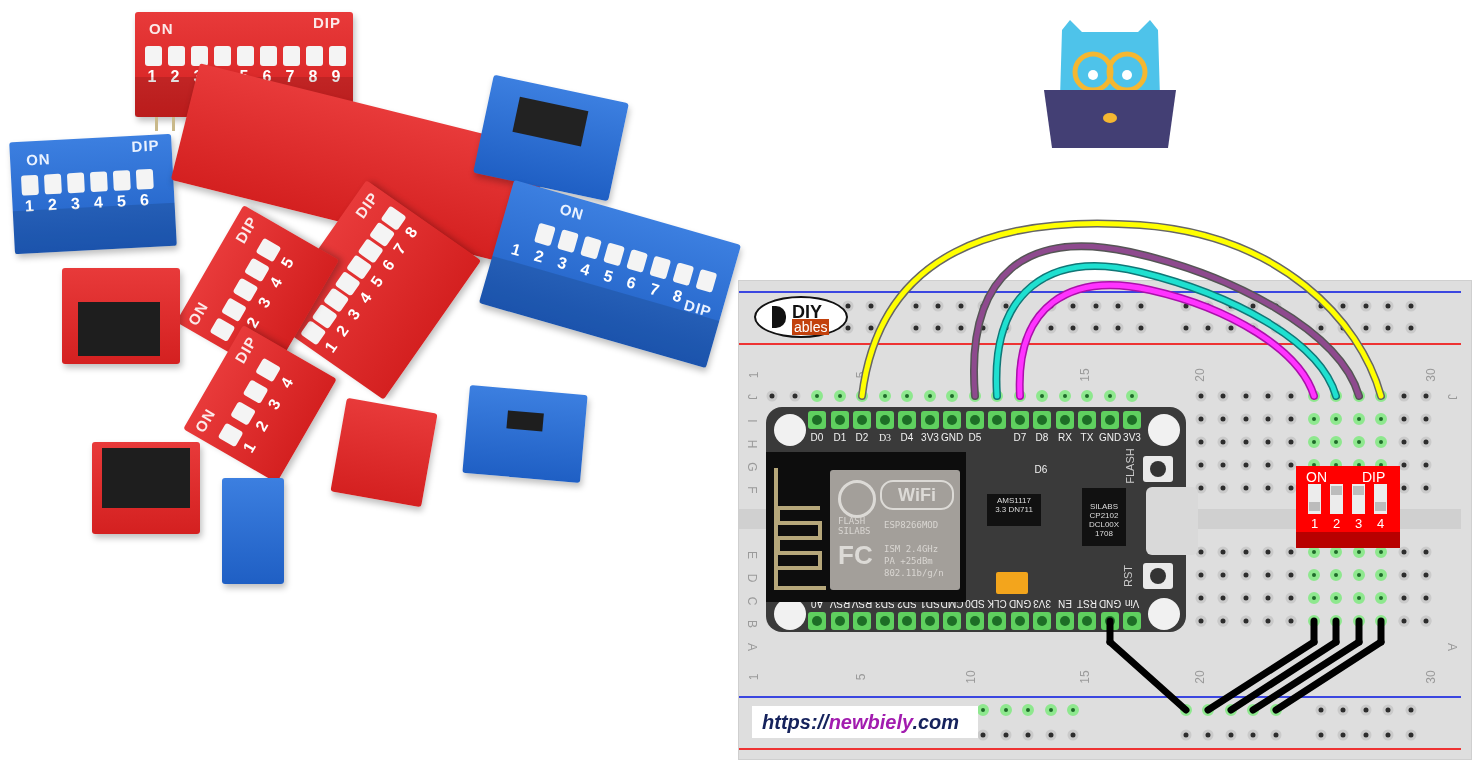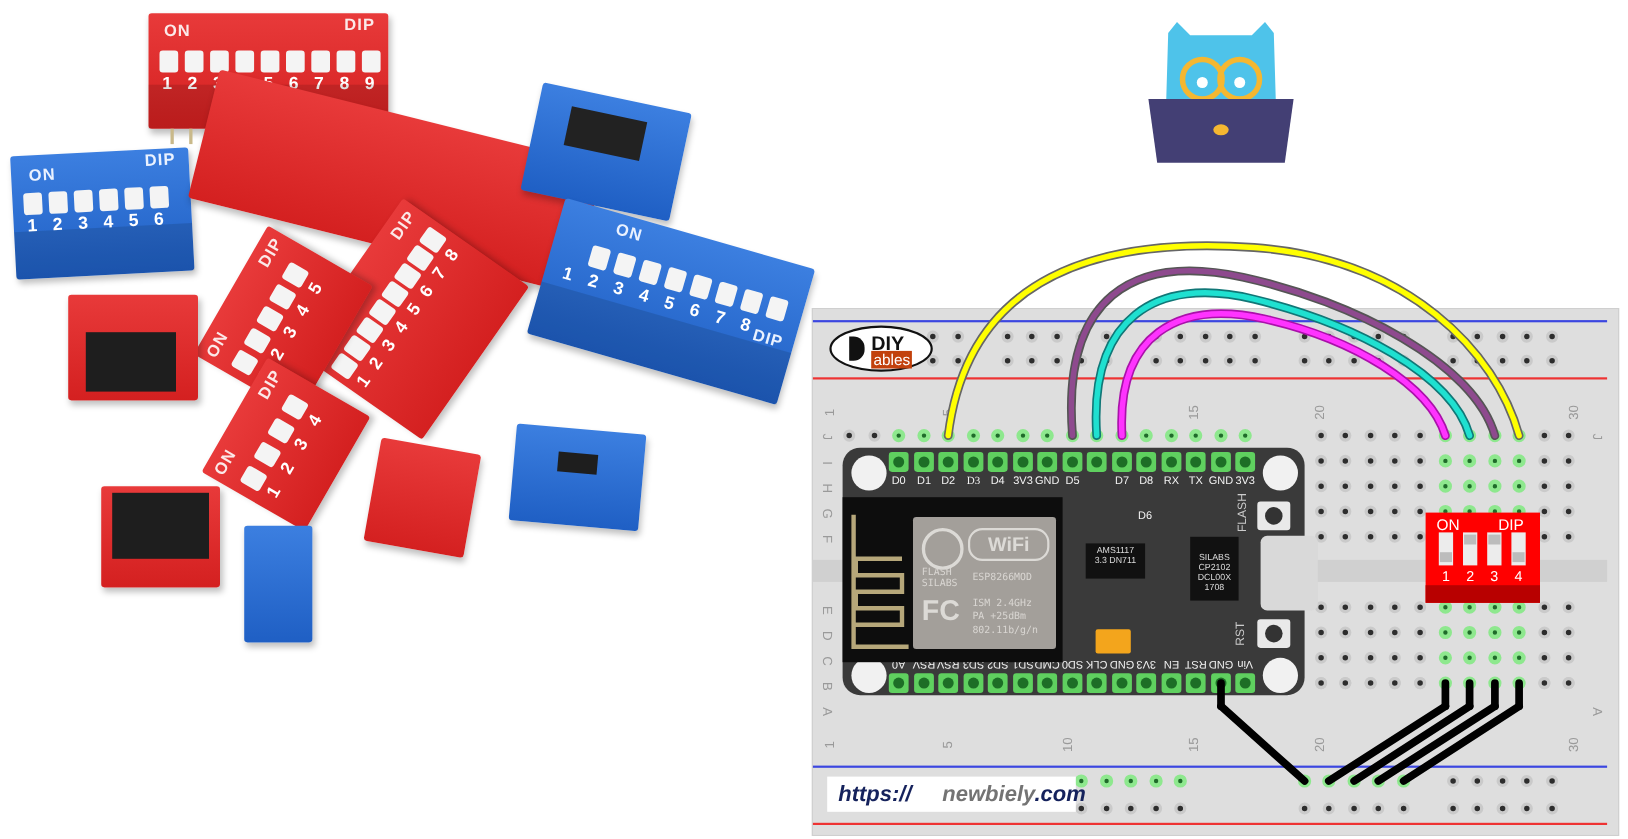--- a/index.html
+++ b/index.html
@@ -45,21 +45,21 @@
   #tant{position:absolute;left:996px;top:572px;width:32px;height:22px;background:#f3a51c;border-radius:2px;}
   
   #bbdip{position:absolute;left:1296px;top:466px;width:104px;height:82px;background:#f00;}
   #bbdip .t{position:absolute;top:3px;color:#fff;font-size:14px;}
   #bbdip .sw{position:absolute;top:18px;width:13px;height:30px;background:#ececec;}
   #bbdip .sw i{position:absolute;left:1px;right:1px;height:9px;background:#bcbcbc;}
   #bbdip .n{position:absolute;top:50px;color:#fff;font-size:13px;width:13px;text-align:center;}
   #bbdip .foot{position:absolute;left:0;right:0;bottom:0;height:16px;background:#b80000;}
   
   #url{position:absolute;left:752px;top:706px;width:226px;height:32px;background:#fff;font-size:20px;font-weight:bold;font-style:italic;line-height:32px;padding-left:10px;box-sizing:border-box;color:#15225c;}
-  #url .h{color:#737373;margin-left:28px;}
+  #url .h{color:#a21caf;}
   #diylogo{position:absolute;left:754px;top:296px;width:90px;height:38px;border:2px solid #111;border-radius:50%;background:#fff;}
   #diylogo .d{position:absolute;left:16px;top:8px;width:14px;height:22px;background:#111;border-radius:0 10px 10px 0;}
   #diylogo .t1{position:absolute;left:36px;top:4px;font-size:18px;font-weight:bold;color:#111;}
   #diylogo .t2{position:absolute;left:36px;top:21px;font-size:14px;color:#fff;background:#c2410c;padding:0 2px;}
 </style>
 </head>
 <body>
 
 <div id="photo" class="abs">
 

